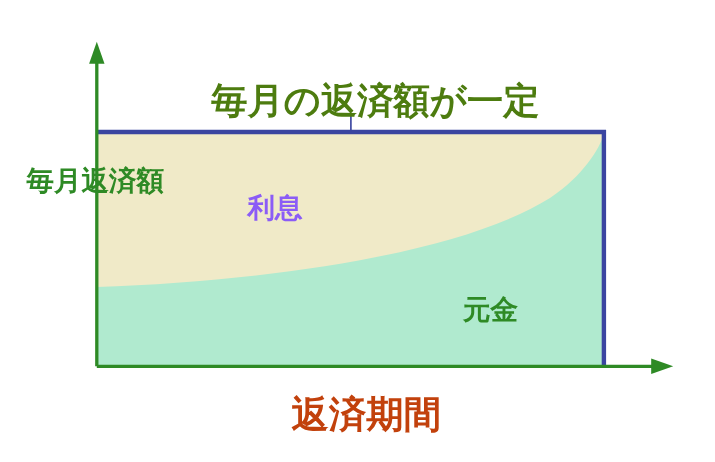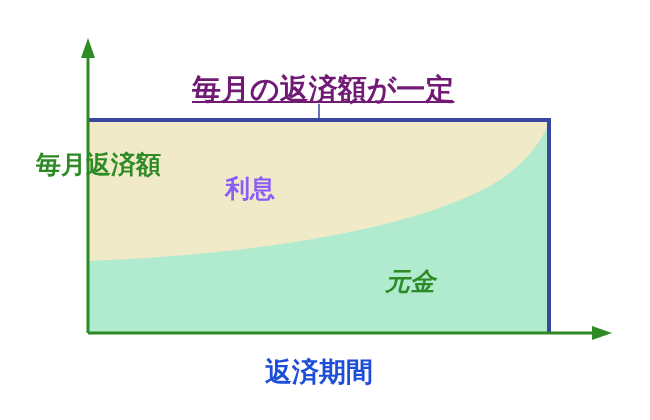--- a/index.html
+++ b/index.html
@@ -1,25 +1,25 @@
 <!DOCTYPE html>
 <html><head>
   <meta charset="utf-8">
   <style>
     html, body { margin: 0; padding: 0; background: #ffffff; }
     body { width: 650px; height: 420px; position: relative; overflow: hidden;
            font-family: "DejaVu Sans", sans-serif; }
     svg { position: absolute; left: 0; top: 0; }
     .lbl { position: absolute; font-weight: bold; white-space: nowrap; }
-    .title { left: 192px; top: 70px; font-size: 29px; color: #701a75; letter-spacing: 0px; text-decoration: underline; }
-    .ylabel { left: 36px; top: 150px; width: 30px; font-size: 25px; color: #2e8a25;
+    .title { left: 192px; top: 70px; font-size: 33px; color: #4d7c0f; letter-spacing: 0px; }
+    .ylabel { left: 24px; top: 150px; width: 30px; font-size: 25px; color: #2e8a25;
               line-height: 30px; text-align: center; word-break: break-all; }
     .interest { left: 225px; top: 172px; font-size: 25px; color: #8b5cf6; }
-    .principal { left: 385px; top: 265px; font-size: 25px; color: #2e8a25; font-style: italic; }
-    .xlabel { left: 265px; top: 354px; font-size: 27px; color: #1d4ed8; }
+    .principal { left: 421px; top: 265px; font-size: 25px; color: #2e8a25; }
+    .xlabel { left: 265px; top: 354px; font-size: 34px; color: #c2410c; }
   </style>
 </head>
 <body>
 
 <svg width="650" height="420" viewBox="0 0 650 420">
 
   <rect x="88" y="120" width="461" height="213" fill="#f0eac8"></rect>
 
   <path d="M88,261 C250,255 420,230 500,180 C530,160 545,135 549,122 L549,333 L88,333 Z" fill="#b0eacf"></path>
 

